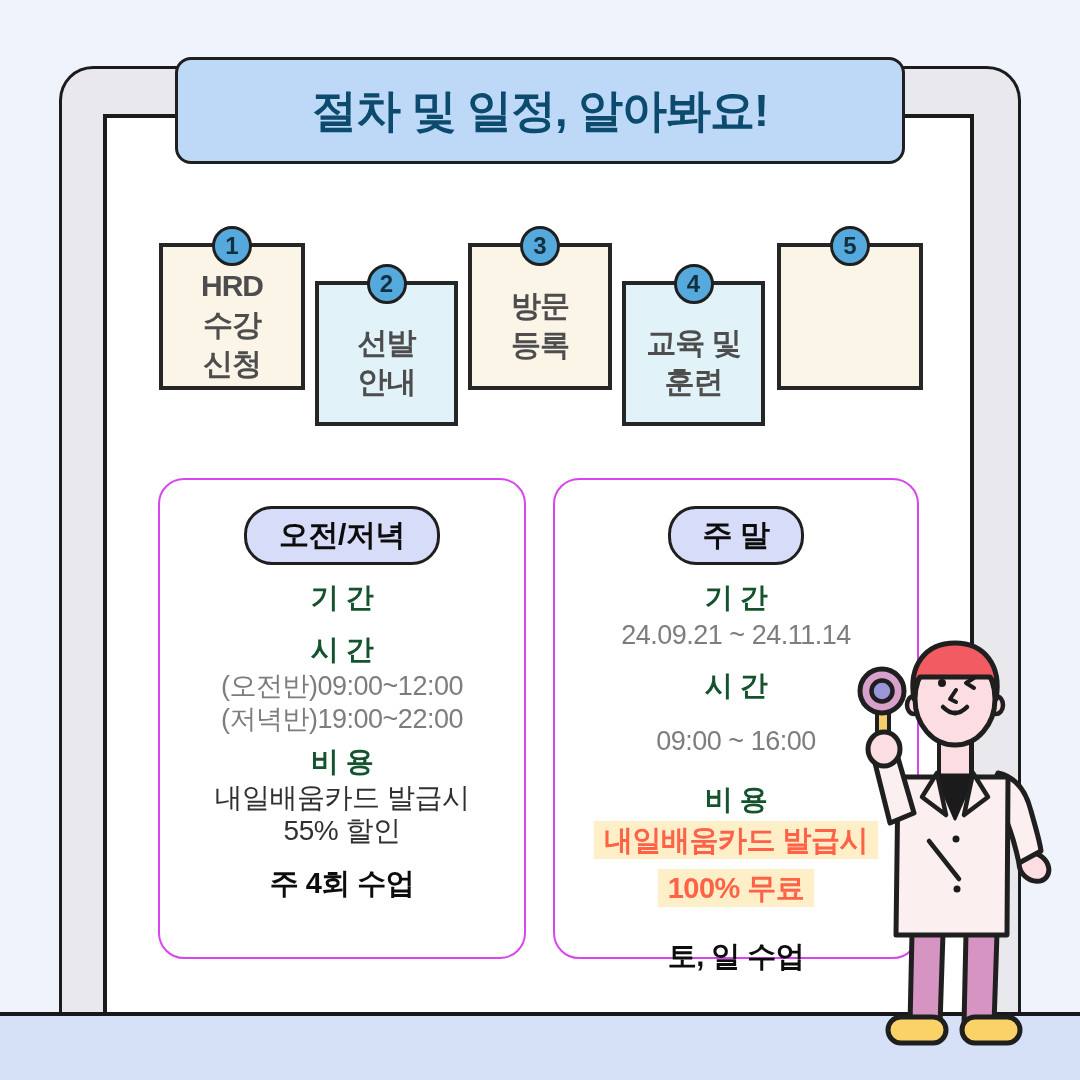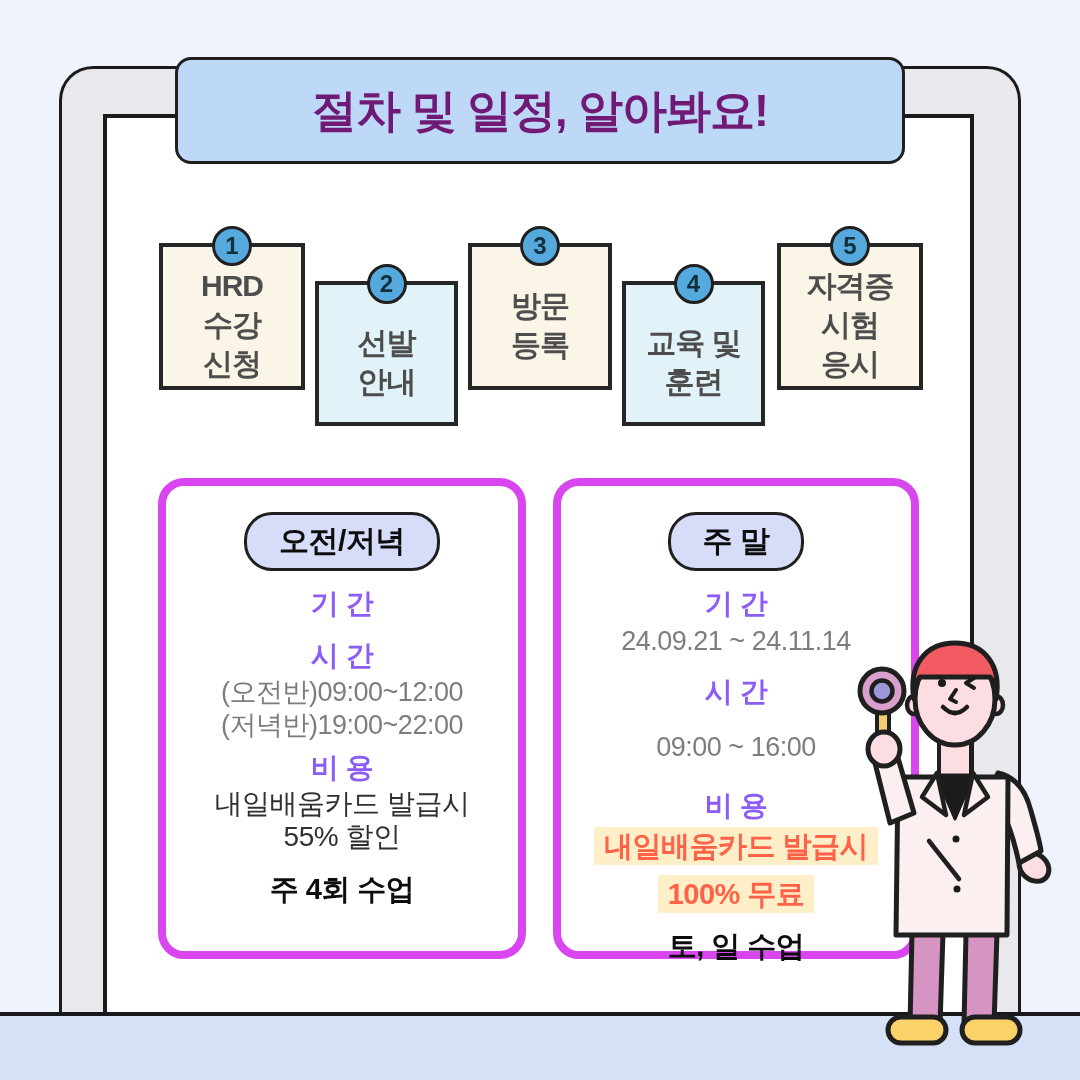--- a/index.html
+++ b/index.html
@@ -16,21 +16,21 @@
          border-radius:34px 34px 0 0;box-sizing:border-box;}
 
   
   .panel{position:absolute;left:103px;top:114px;width:871px;height:898px;
          background:#ffffff;border:4px solid #1b1b1b;border-bottom:none;box-sizing:border-box;}
 
   
   .banner{position:absolute;left:175px;top:57px;width:730px;height:107px;
           background:#BDD9F7;border:3px solid #1f1f1f;border-radius:16px;
           display:flex;align-items:center;justify-content:center;z-index:3;box-sizing:border-box;}
-  .title{font-size:45px;font-weight:700;color:#701a75;letter-spacing:-1px;}
+  .title{font-size:45px;font-weight:700;color:#0c4a6e;letter-spacing:-1px;}
 
   
   .step{position:absolute;width:146px;height:147px;border:4px solid #262626;box-sizing:border-box;
         display:flex;flex-direction:column;align-items:center;justify-content:center;
         padding-top:16px;z-index:4;}
   .cream{background:#FAF5E7;}
   .cyan{background:#E1F3F8;}
   .s1{left:159px;top:243px;}
   .s2{left:315px;top:281px;width:143px;height:145px;}
   .s3{left:468px;top:243px;width:144px;}
@@ -38,36 +38,36 @@
   .s5{left:777px;top:243px;}
   .badge{position:absolute;top:-21px;left:50%;transform:translateX(-50%);
          width:40px;height:40px;border-radius:50%;background:#55A9DD;border:3px solid #1f1f1f;
          box-sizing:border-box;display:flex;align-items:center;justify-content:center;
          font-size:24px;font-weight:700;color:#12303d;}
   .step-label{font-size:30px;font-weight:700;color:#4d4d4d;line-height:1.3;text-align:center;
               white-space:pre-line;letter-spacing:-1px;}
 
   
   .sched{position:absolute;top:478px;width:368px;height:481px;background:#fff;
-         border:8px solid #d946ef;border-radius:26px;box-sizing:border-box;z-index:4;
+         border:2px solid #d946ef;border-radius:26px;box-sizing:border-box;z-index:4;
          display:flex;flex-direction:column;align-items:center;text-align:center;}
   .sched-left{left:158px;}
   .sched-right{left:553px;width:366px;}
   .pill{margin-top:26px;background:#D7DDF8;border:3px solid #1f1f1f;border-radius:28px;
         padding:6px 32px;font-size:30px;font-weight:700;color:#0d0d0d;letter-spacing:-0.5px;
         box-sizing:border-box;}
-  .lbl{font-size:28px;font-weight:700;color:#8b5cf6;line-height:1.2;letter-spacing:-0.5px;}
+  .lbl{font-size:28px;font-weight:700;color:#14532d;line-height:1.2;letter-spacing:-0.5px;}
   .val{font-size:27px;color:#7d7d7d;line-height:1.2;letter-spacing:-0.5px;}
   .val.dark{color:#303030;font-size:28px;}
   .foot{font-size:29px;font-weight:700;color:#0d0d0d;letter-spacing:-0.5px;}
   .hlline{line-height:1.05;margin-top:10px;}
   .hl{display:inline-block;background:#FFEFC9;color:#FF6247;font-weight:700;font-size:29px;
       padding:4px 10px;letter-spacing:-0.5px;}
   .mt2{margin-top:2px;}.mt4{margin-top:4px;}.mt6{margin-top:22px;}.mt10{margin-top:10px;}
-  .mt14{margin-top:14px;}.mt16{margin-top:16px;}.mt18{margin-top:18px;}.mt26{margin-top:26px;}
+  .mt14{margin-top:30px;}.mt16{margin-top:16px;}.mt18{margin-top:18px;}.mt26{margin-top:26px;}
 
   .character{position:absolute;left:830px;top:627px;width:230px;height:425px;z-index:6;}
 </style>
 </head>
 <body>
 
 <div class="page">
 
   <div class="floor"></div>
   <div class="frame"></div>
@@ -93,23 +93,20 @@
     <span class="step-label">방문
 등록</span>
   </div>
   <div class="step s4 cyan">
     <span class="badge">4</span>
     <span class="step-label">교육 및
 훈련</span>
   </div>
   <div class="step s5 cream">
     <span class="badge">5</span>
-    <span class="step-label">자격증
-시험
-응시</span>
   </div>
 
   <div class="sched sched-left">
     <div class="pill">오전/저녁</div>
     <div class="lbl mt16">기 간</div>
     <div class="lbl mt18">시 간</div>
     <div class="val mt4">(오전반)09:00~12:00</div>
     <div class="val">(저녁반)19:00~22:00</div>
     <div class="lbl mt10">비 용</div>
     <div class="val dark mt2">내일배움카드 발급시</div>

